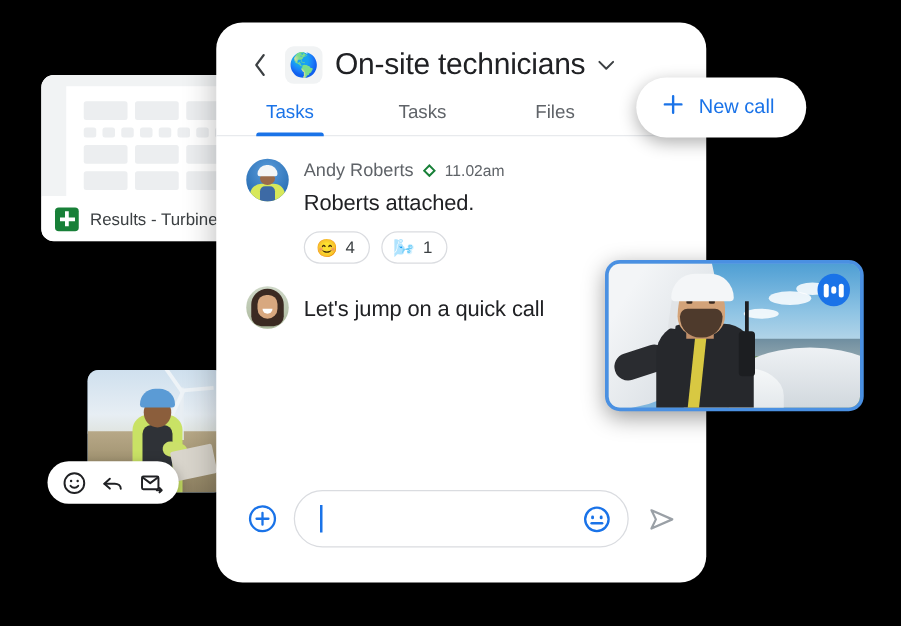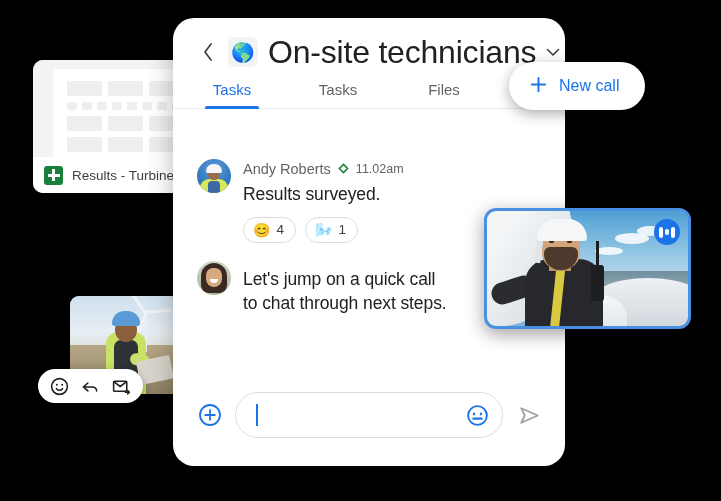--- a/index.html
+++ b/index.html
@@ -210,21 +210,21 @@
     width: 30px; height: 30px;
     border-radius: 7px;
     background: #f1f3f4;
     display: flex; align-items: center; justify-content: center;
     font-size: 19px;
     line-height: 1;
     flex: 0 0 auto;
     margin-right: 10px;
   }
   .space-title {
-    font-size: 32px;
+    font-size: 24px;
     color: #202124;
     letter-spacing: -0.2px;
     white-space: nowrap;
   }
   .title-chevron {
     margin-left: 10px;
     display: flex; align-items: center;
   }
 
   
@@ -253,21 +253,20 @@
     background: #1a73e8;
     border-radius: 2px 2px 0 0;
   }
 
   
   .messages { padding: 18px 0 0 0; }
   .msg {
     display: flex;
     padding: 0 0 0 24px;
     position: relative;
-    margin-top: 32px;
   }
   .msg + .msg { margin-top: 18px; }
   .avatar {
     width: 34px; height: 34px;
     border-radius: 50%;
     flex: 0 0 auto;
     margin-right: 12px;
     overflow: hidden;
     position: relative;
     background: #dadce0;
@@ -667,21 +666,21 @@
         <div class="msg-meta">
           <span class="msg-author">Andy Roberts</span>
           <span class="status-diamond">
             <svg width="11" height="11" viewBox="0 0 12 12" fill="none" stroke="#188038" stroke-width="1.7">
               <path d="M6 1.5L10.5 6 6 10.5 1.5 6z"></path>
             </svg>
           </span>
           <span class="msg-time">11.02am</span>
         </div>
         <div class="msg-text">
-          <div>Results surveyed.</div>
+          <div>Roberts attached.</div>
         </div>
         <div class="reactions">
           <div class="reaction">
             <span class="emo">😊</span>
             <span class="cnt">4</span>
           </div>
           <div class="reaction">
             <span class="emo">🌬️</span>
             <span class="cnt">1</span>
           </div>
@@ -691,21 +690,20 @@
 
     <div class="msg">
       <div class="avatar av-rita">
         <span class="r-hair"></span>
           <span class="r-face"></span>
           <span class="r-smile"></span>
       </div>
       <div class="msg-body">
         <div class="msg-text">
           <div>Let's jump on a quick call</div>
-          <div>to chat through next steps.</div>
         </div>
       </div>
     </div>
 
   </div>
 
   <div class="composer">
     <span class="plus-btn">
       <svg width="26" height="26" viewBox="0 0 24 24" fill="none" stroke="#1a73e8" stroke-width="1.7" stroke-linecap="round">
         <circle cx="12" cy="12" r="9.2"></circle>

